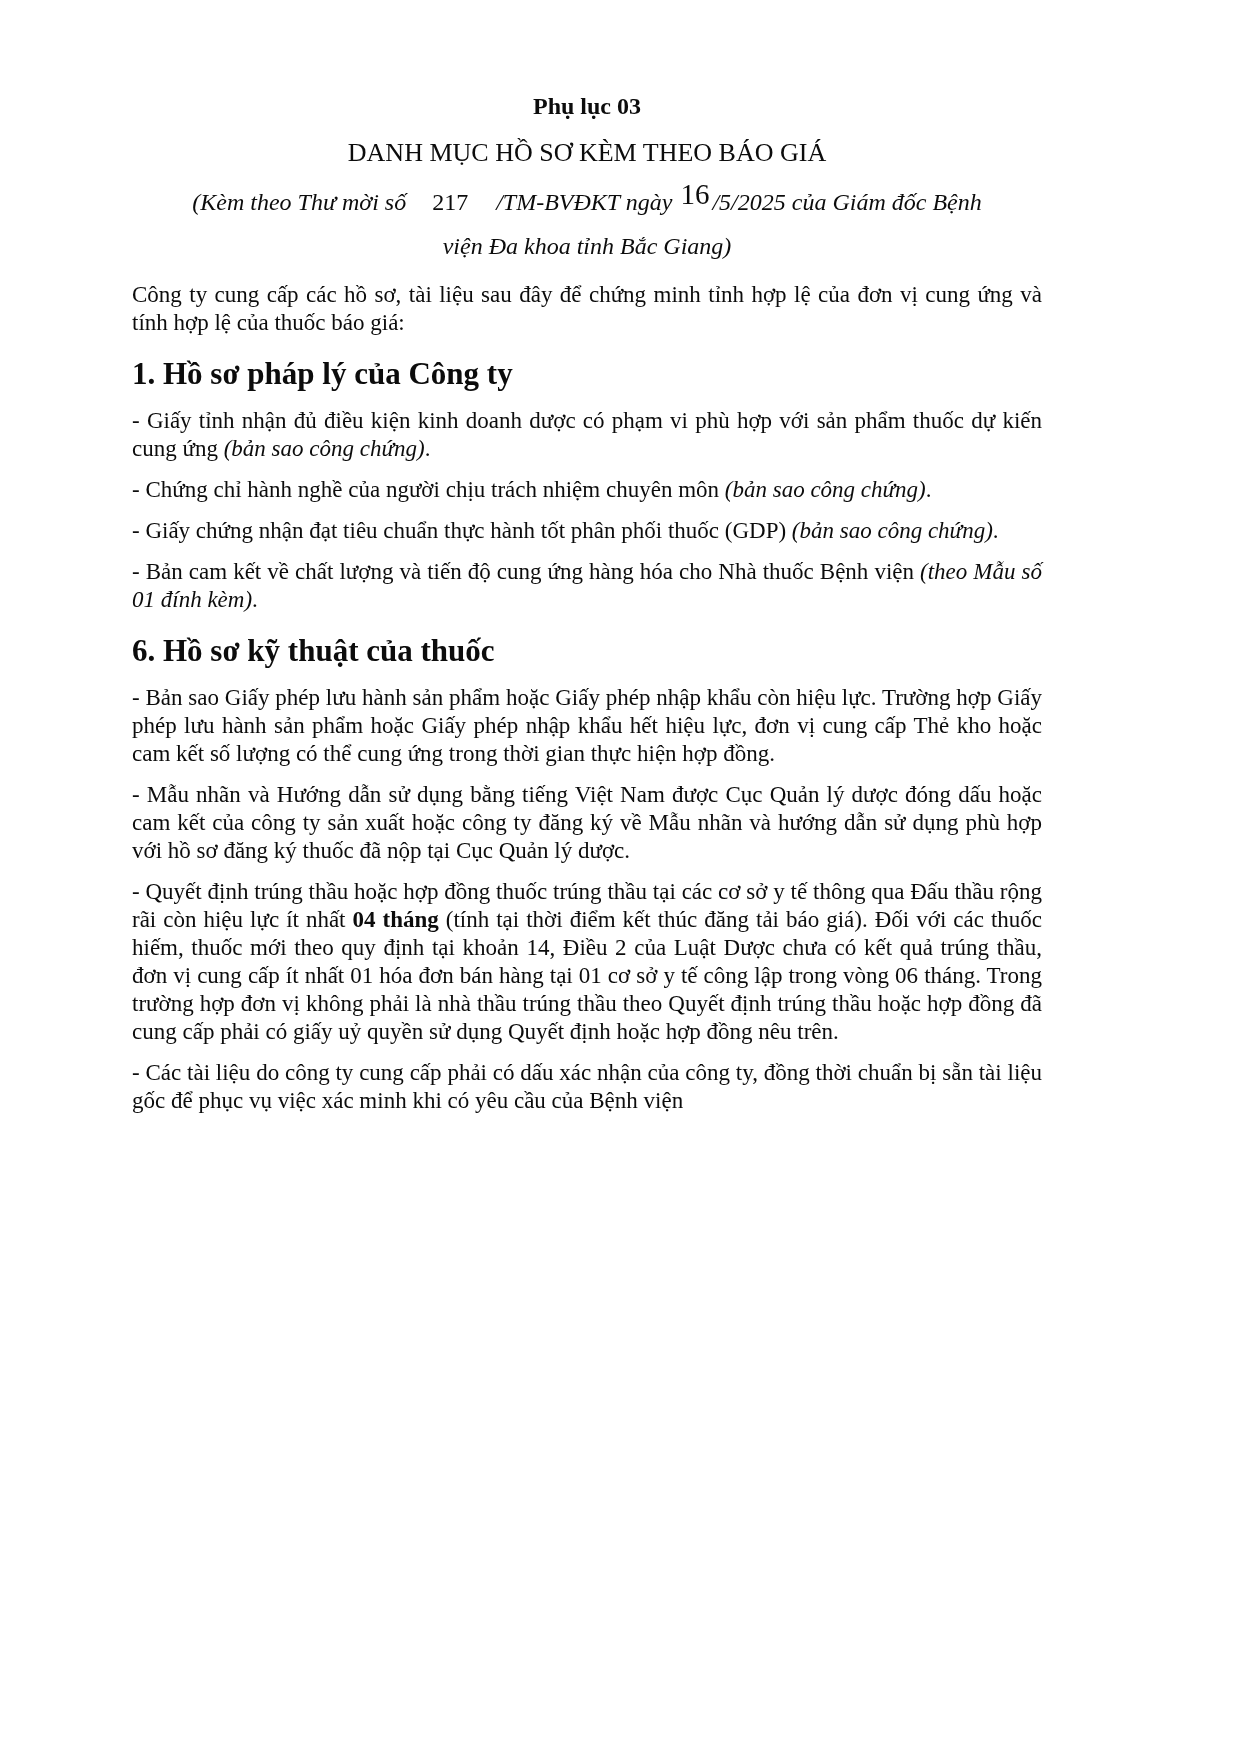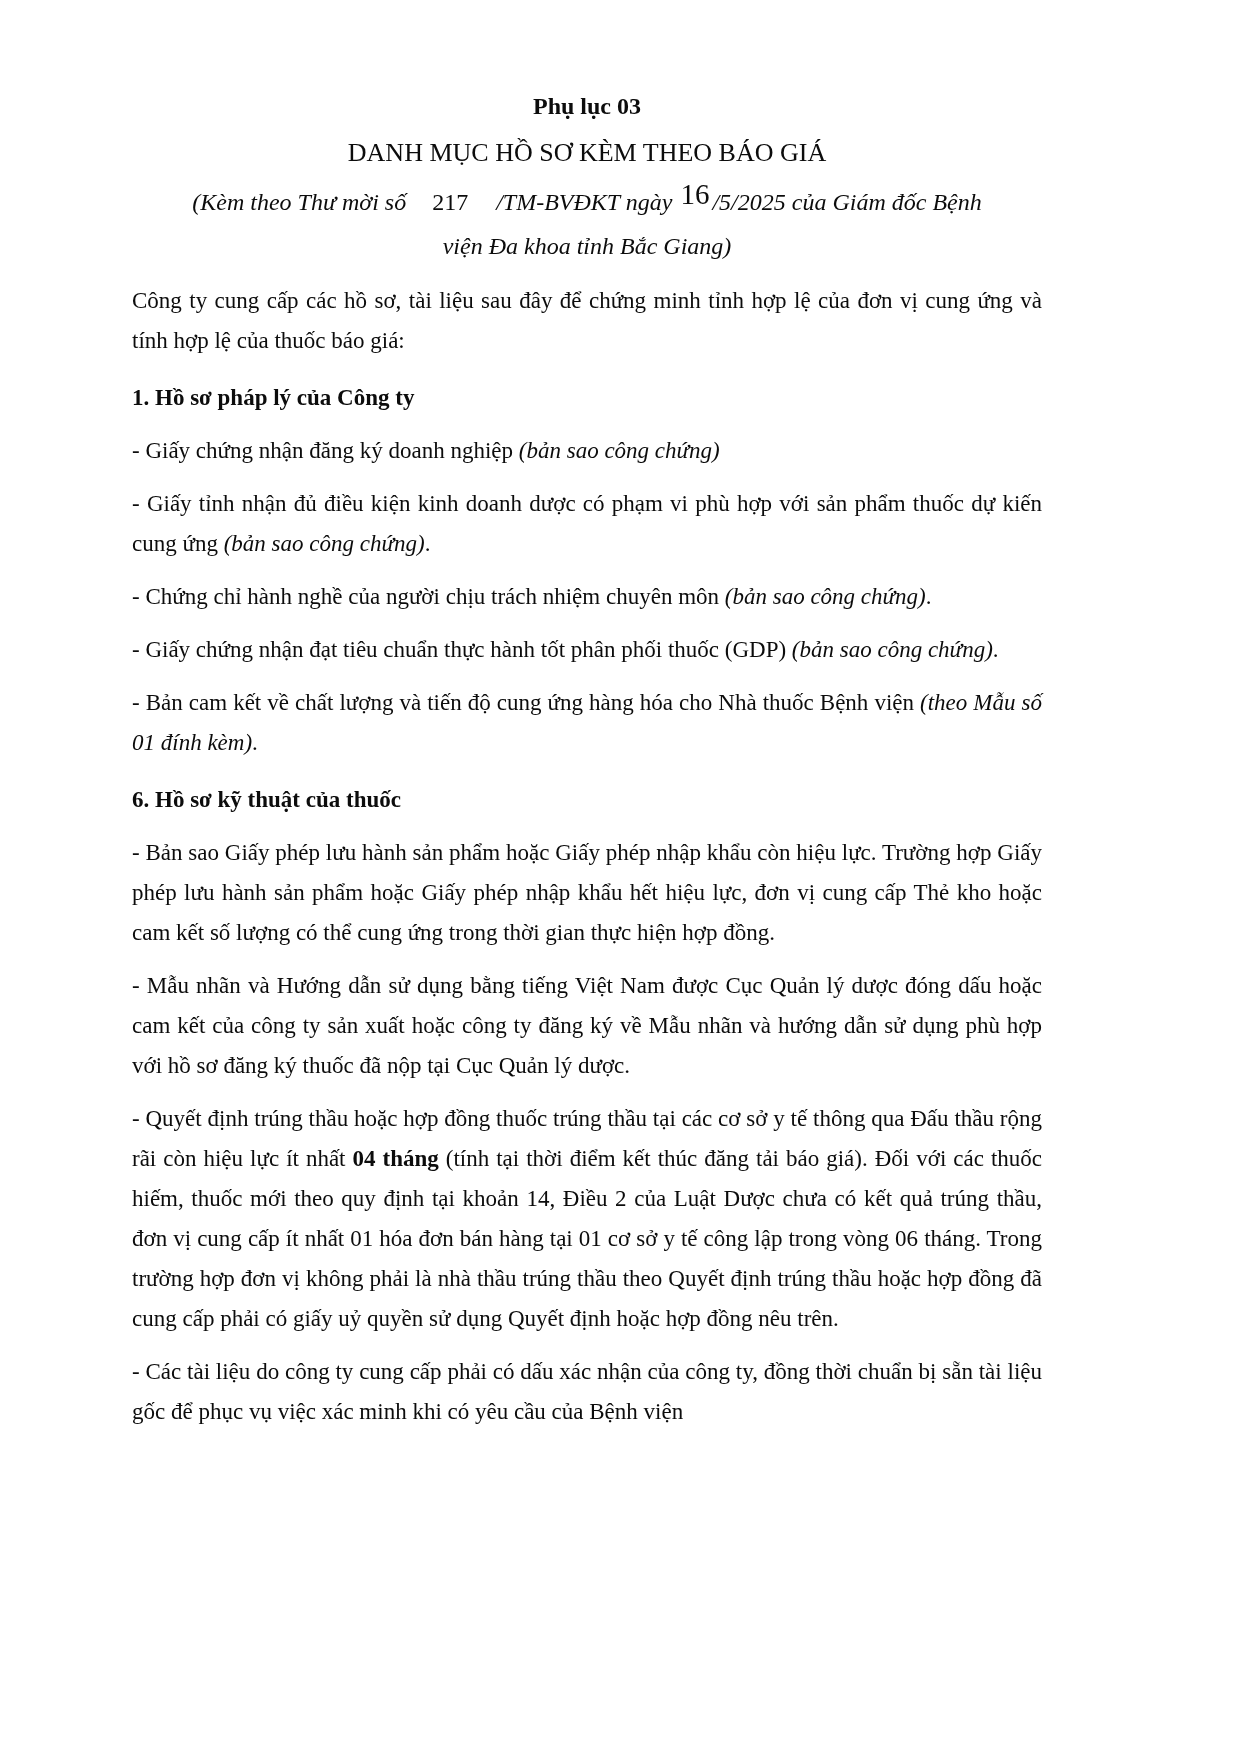--- a/index.html
+++ b/index.html
@@ -30,25 +30,25 @@
     font-style: italic;
     font-size: 24px;
     line-height: 44px;
     margin-top: 8px;
   }
   .plain-num { font-style: normal; }
   .num-217 { margin: 0 28px 0 26px; }
   .num-16  { position: relative; top: -6px; margin: 0 3px 0 8px; font-size: 29px; }
   .body-p {
     text-align: justify;
-    line-height: 40px;
+    line-height: 28px;
     margin: 13px 0 0 0;
   }
   .sec-heading {
-    font-size: 23px;
+    font-size: 31px;
     font-weight: 700;
     line-height: 40px;
     margin: 17px 0 0 0;
     text-align: left;
   }
   .it { font-style: italic; }
   .bd { font-weight: 700; }
 </style>
 </head>
 <body>
@@ -60,21 +60,20 @@
 
     <div class="doc-title">DANH MỤC HỒ SƠ KÈM THEO BÁO GIÁ</div>
 
     <div class="doc-subtitle"><span>(Kèm theo Thư mời số</span><span class="plain-num num-217">217</span><span>/TM-BVĐKT ngày</span><span class="plain-num num-16">16</span><span>/5/2025 của Giám đốc Bệnh</span><br><span>viện Đa khoa tỉnh Bắc Giang)</span></div>
   </div>
 
   <p class="body-p">Công ty cung cấp các hồ sơ, tài liệu sau đây để chứng minh tỉnh hợp lệ của đơn vị cung ứng và tính hợp lệ của thuốc báo giá:</p>
 
   <div id="sections">
       <h2 class="sec-heading">1. Hồ sơ pháp lý của Công ty</h2>
-      <p class="body-p"><span class="">- Giấy chứng nhận đăng ký doanh nghiệp </span><span class="it">(bản sao công chứng)</span></p>
       <p class="body-p"><span class="">- Giấy tỉnh nhận đủ điều kiện kinh doanh dược có phạm vi phù hợp với sản phẩm thuốc dự kiến cung ứng </span><span class="it">(bản sao công chứng)</span><span class="">.</span></p>
       <p class="body-p"><span class="">- Chứng chỉ hành nghề của người chịu trách nhiệm chuyên môn </span><span class="it">(bản sao công chứng)</span><span class="">.</span></p>
       <p class="body-p"><span class="">- Giấy chứng nhận đạt tiêu chuẩn thực hành tốt phân phối thuốc (GDP) </span><span class="it">(bản sao công chứng)</span><span class="">.</span></p>
       <p class="body-p"><span class="">- Bản cam kết về chất lượng và tiến độ cung ứng hàng hóa cho Nhà thuốc Bệnh viện </span><span class="it">(theo Mẫu số 01 đính kèm)</span><span class="">.</span></p>
       <h2 class="sec-heading">6. Hồ sơ kỹ thuật của thuốc</h2>
       <p class="body-p"><span class="">- Bản sao Giấy phép lưu hành sản phẩm hoặc Giấy phép nhập khẩu còn hiệu lực. Trường hợp Giấy phép lưu hành sản phẩm hoặc Giấy phép nhập khẩu hết hiệu lực, đơn vị cung cấp Thẻ kho hoặc cam kết số lượng có thể cung ứng trong thời gian thực hiện hợp đồng.</span></p>
       <p class="body-p"><span class="">- Mẫu nhãn và Hướng dẫn sử dụng bằng tiếng Việt Nam được Cục Quản lý dược đóng dấu hoặc cam kết của công ty sản xuất hoặc công ty đăng ký về Mẫu nhãn và hướng dẫn sử dụng phù hợp với hồ sơ đăng ký thuốc đã nộp tại Cục Quản lý dược.</span></p>
       <p class="body-p"><span class="">- Quyết định trúng thầu hoặc hợp đồng thuốc trúng thầu tại các cơ sở y tế thông qua Đấu thầu rộng rãi còn hiệu lực ít nhất </span><span class="bd">04 tháng</span><span class=""> (tính tại thời điểm kết thúc đăng tải báo giá). Đối với các thuốc hiếm, thuốc mới theo quy định tại khoản 14, Điều 2 của Luật Dược chưa có kết quả trúng thầu, đơn vị cung cấp ít nhất 01 hóa đơn bán hàng tại 01 cơ sở y tế công lập trong vòng 06 tháng. Trong trường hợp đơn vị không phải là nhà thầu trúng thầu theo Quyết định trúng thầu hoặc hợp đồng đã cung cấp phải có giấy uỷ quyền sử dụng Quyết định hoặc hợp đồng nêu trên.</span></p>
       <p class="body-p"><span class="">- Các tài liệu do công ty cung cấp phải có dấu xác nhận của công ty, đồng thời chuẩn bị sẵn tài liệu gốc để phục vụ việc xác minh khi có yêu cầu của Bệnh viện</span></p>
     </div>

